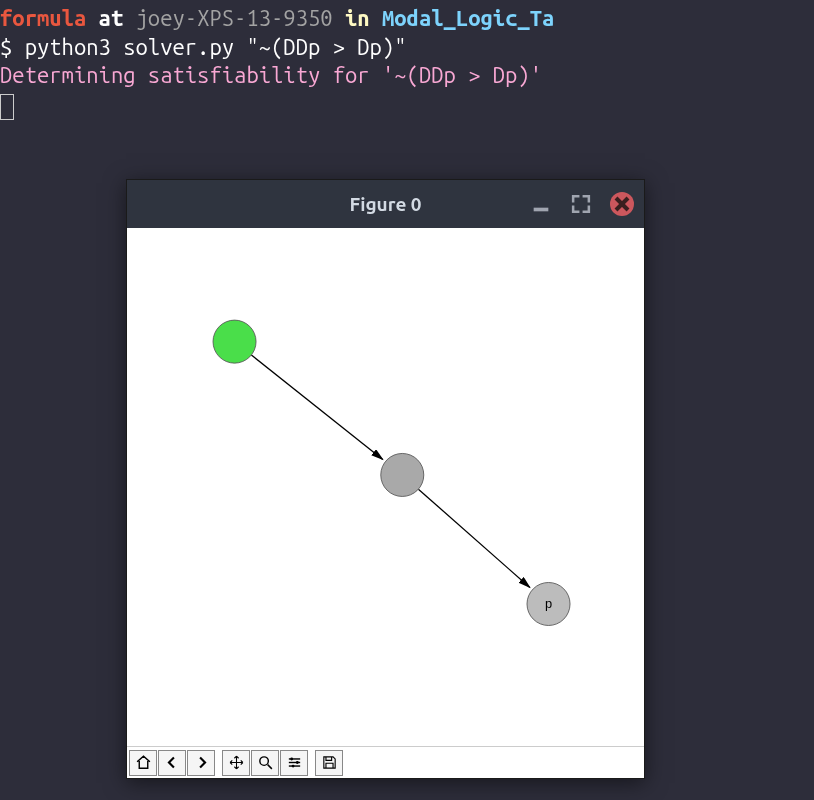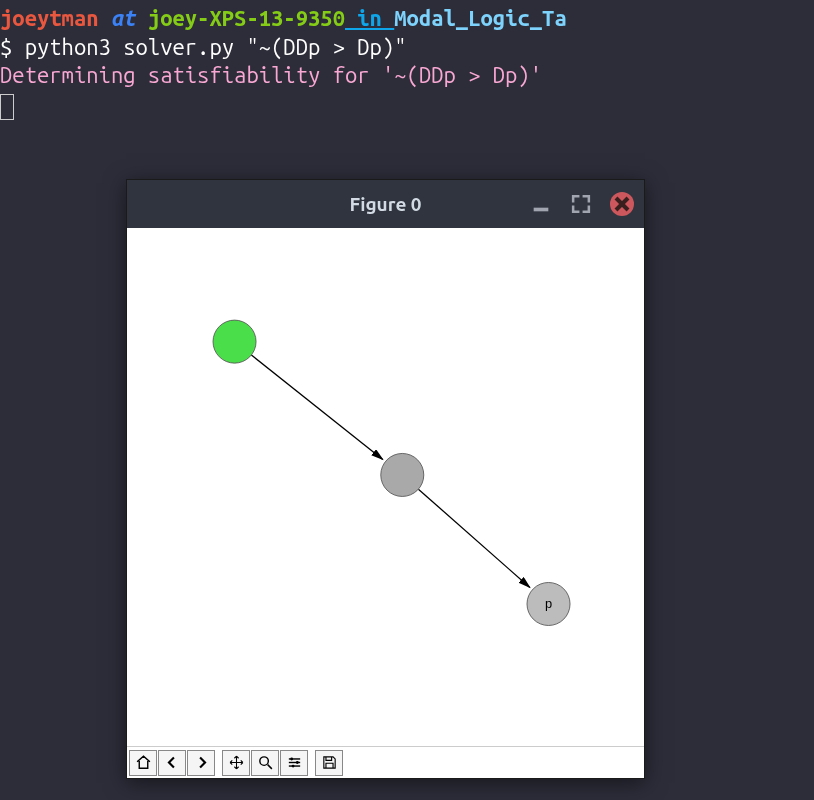--- a/index.html
+++ b/index.html
@@ -14,23 +14,23 @@
     }
     .terminal {
       padding: 4px 0;
       color: #ffffff;
       line-height: 1.3;
     }
     .prompt-line {
       white-space: nowrap;
     }
     .user { color: #e9573f; font-weight: bold; }
-    .at { color: #3b82f6; font-weight: bold; font-style: italic; }
-    .host { color: #84cc16; font-weight: bold; text-align: right; }
-    .in { color: #0ea5e9; font-weight: bold; text-decoration: underline; }
+    .at { color: #ffffff; font-weight: bold; }
+    .host { color: #a3a3a3; font-weight: normal; text-align: right; }
+    .in { color: #fef9c3; font-weight: bold; }
     .dir { color: #7dd3fc; font-weight: bold; }
     .cmd-line { color: #ffffff; }
     .dollar { color: #ffffff; }
     .output { color: #f9a8d4; }
     .cursor {
       display: inline-block;
       width: 14px;
       height: 26px;
       border: 1px solid #ccc;
       vertical-align: middle;
@@ -115,21 +115,21 @@
     .tool-btn svg { width: 17px; height: 17px; }
     .tool-sep {
       width: 6px;
     }
   </style>
 </head>
 <body>
 
 <div class="terminal">
   <div class="prompt-line">
-    <span class="user">joeytman</span><span class="at"> at </span><span class="host">joey-XPS-13-9350</span><span class="in"> in </span><span class="dir">Modal_Logic_Ta</span>
+    <span class="user">formula</span><span class="at"> at </span><span class="host">joey-XPS-13-9350</span><span class="in"> in </span><span class="dir">Modal_Logic_Ta</span>
   </div>
   <div class="cmd-line">
     <span class="dollar">$ </span><span>python3 solver.py "~(DDp &gt; Dp)"</span>
   </div>
   <div class="output">Determining satisfiability for '~(DDp &gt; Dp)'</div>
   <div><span class="cursor"></span></div>
 </div>
 
 <div class="window">
   <div class="titlebar">

